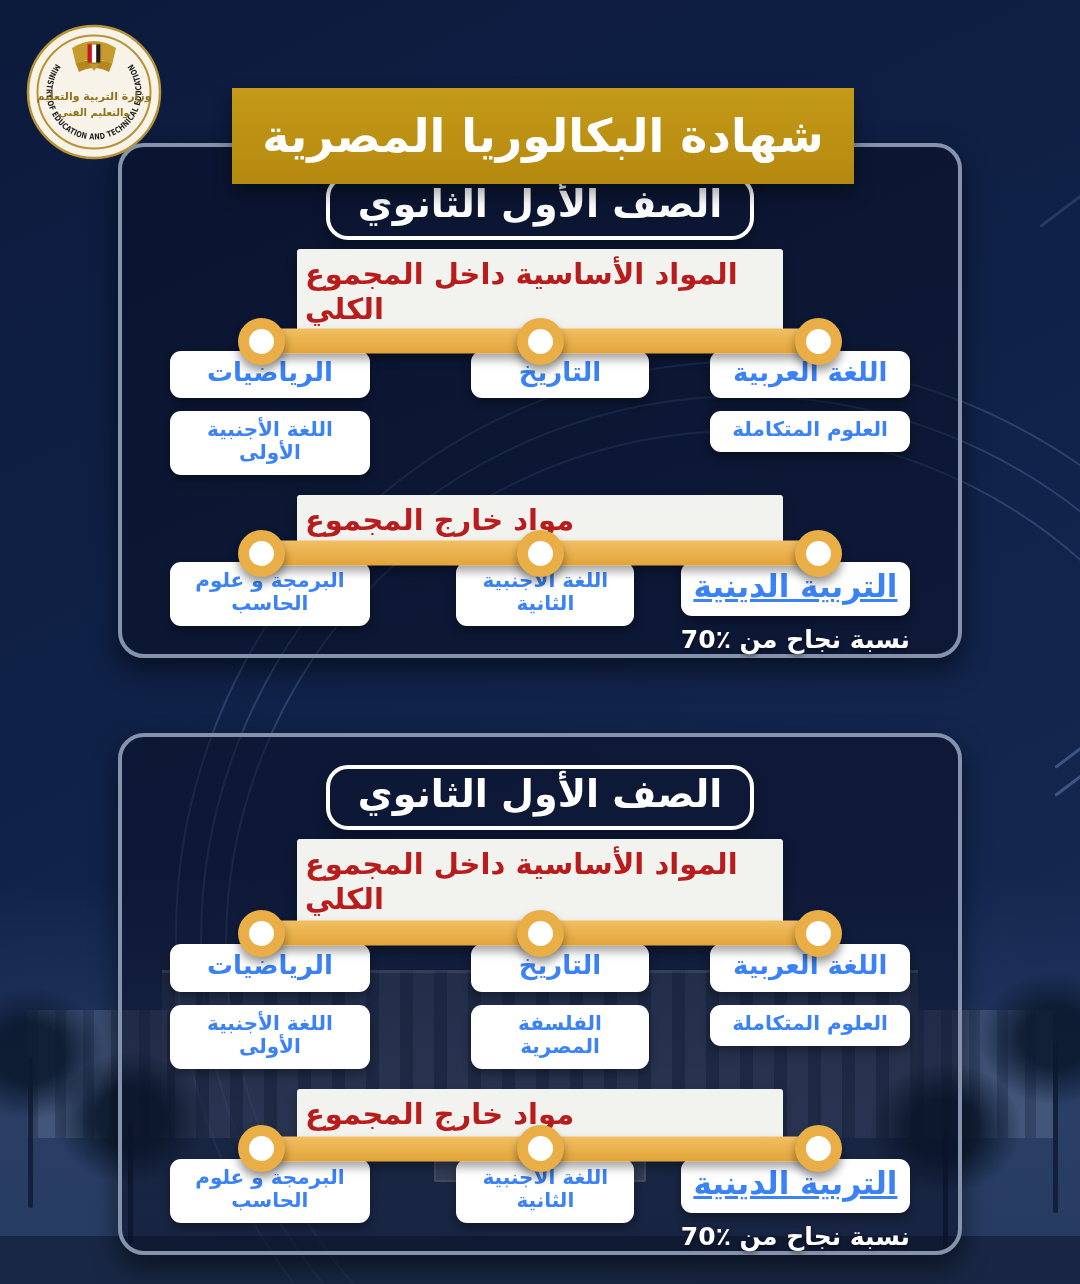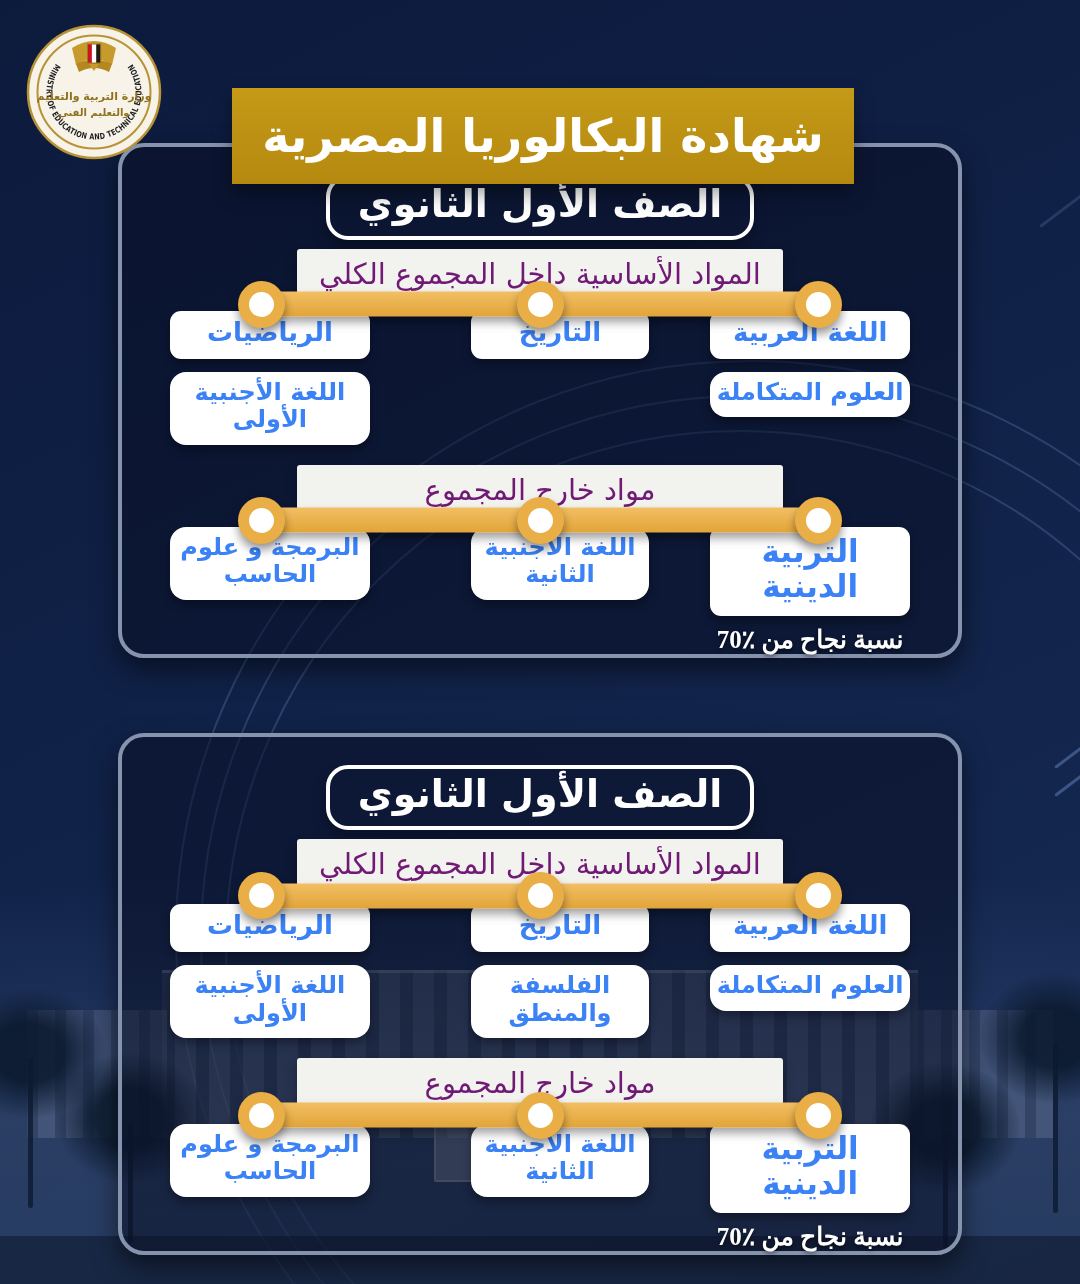--- a/index.html
+++ b/index.html
@@ -69,22 +69,22 @@
   }
   .card.c1{ top:143px; height:515px; }
   .card.c2{ top:733px; height:522px; }
 
   .pill{
     margin-top:28px; color:#fff; font-size:38px; font-weight:800; line-height:1.1;
     border:4px solid #fff; border-radius:22px; padding:5px 28px 10px;
     box-shadow:0 8px 14px rgba(0,0,0,.3); text-align:right;
   }
   .subhead{
-    margin-top:9px; width:486px; background:#f2f2ef; color:#701a75;
-    font-size:29px; font-weight:400; text-align:center;
+    margin-top:9px; width:486px; background:#f2f2ef; color:#b91c1c;
+    font-size:29px; font-weight:700; text-align:left;
     padding:8px 8px 12px; border-radius:3px; z-index:1;
     box-shadow:0 6px 12px rgba(0,0,0,.3); line-height:1.2;
   }
   .subhead.outside{ margin-top:20px; }
 
   .timeline{ position:relative; width:734px; height:50px; margin-top:-6px; z-index:2; }
   .tl-bar{
     position:absolute; left:10.5%; right:10.5%; top:50%; height:25px; transform:translateY(-50%);
     background:linear-gradient(180deg,#f2bf63 0%,#e2a439 100%); border-radius:14px;
     box-shadow:0 6px 10px rgba(0,0,0,.35);
@@ -99,27 +99,26 @@
 
   .cols{ display:flex; justify-content:space-between; width:740px; }
   .cols.secondary{ margin-top:13px; }
   .col{ flex:0 0 27%; display:flex; flex-direction:column; }
   .col.mid{ flex-basis:29.5%;padding-left:40px; }
   .sbox{
     background:#fff; border-radius:11px; padding:7px 6px 11px;
     font-size:26px; font-weight:800; color:#3b82f6; text-align:center;
     box-shadow:0 5px 10px rgba(0,0,0,.35); line-height:1.15;
   }
-  .sbox.small{ font-size:24px;border-radius:16px; }
-  .sbox.big{ font-size:31px; }
+  .sbox.small{ font-size:20px; }
+  .sbox.big{ font-size:31px;text-decoration:underline; }
   .note{
     margin-top:9px; align-self:center; white-space:nowrap;
     color:#fff; font-size:25px; font-weight:800; text-align:center;
     text-shadow:0 2px 4px rgba(0,0,0,.5);
-    font-family:Liberation Serif, serif;
   }
 </style>
 </head>
 <body>
 
 <div class="poster">
 
   <div class="decor">
     <div class="arc a1"></div>
     <div class="arc a2"></div>
@@ -264,21 +263,21 @@
       </div>
       <div class="col">
         <div class="sbox">الرياضيات</div>
       </div>
     </div>
     <div class="cols secondary">
       <div class="col">
         <div class="sbox small">العلوم المتكاملة</div>
       </div>
       <div class="col mid">
-        <div class="sbox small">الفلسفة والمنطق</div>
+        <div class="sbox small">الفلسفة المصرية</div>
       </div>
       <div class="col">
         <div class="sbox small">اللغة الأجنبية الأولى</div>
       </div>
     </div>
 
     <div class="subhead outside">مواد خارج المجموع</div>
     <div class="timeline">
       <div class="tl-bar"></div>
       <div class="tl-node n1">

